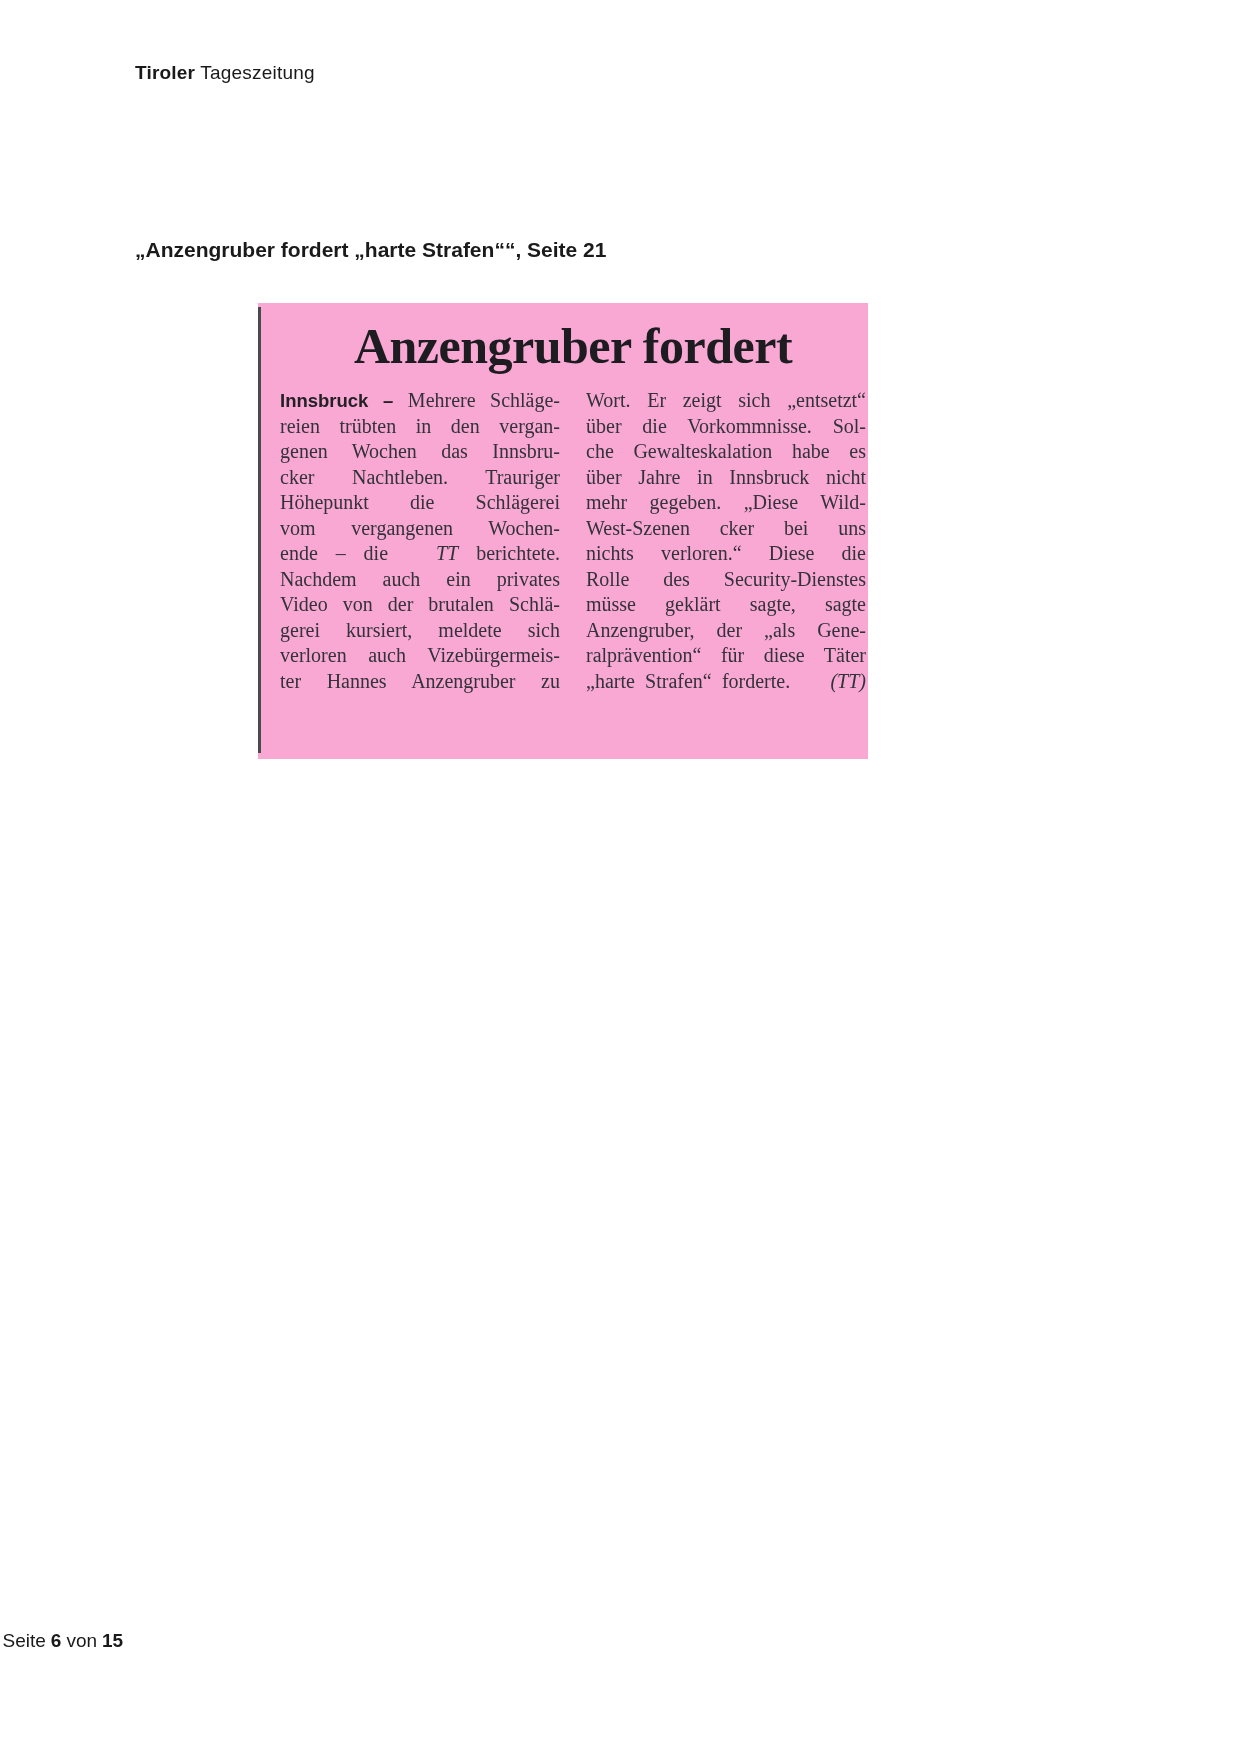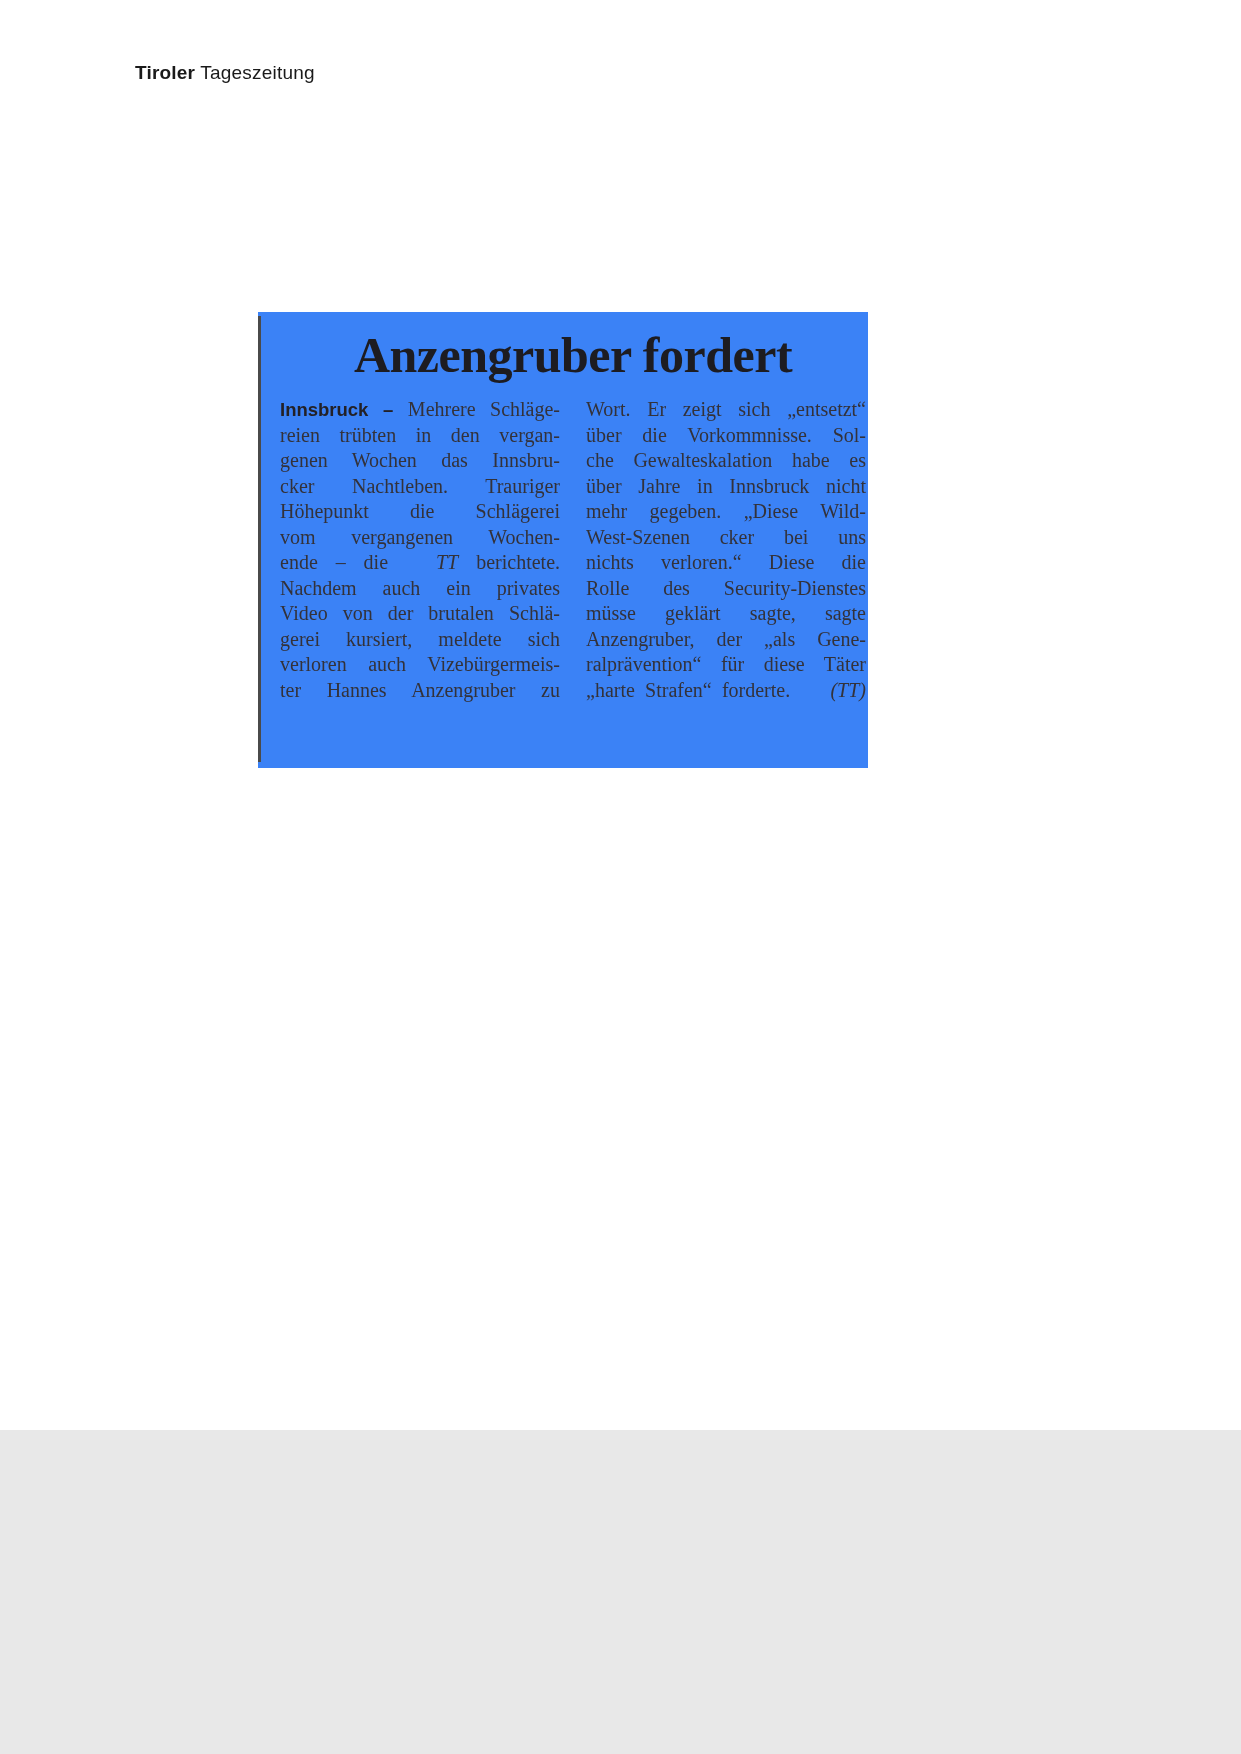--- a/index.html
+++ b/index.html
@@ -1,18 +1,18 @@
 <!DOCTYPE html>
 <html><head>
 <meta charset="utf-8">
 <style>
   html,body{margin:0;padding:0;background:#e8e8e8;}
   .page{
     position:relative;
-    width:1241px;height:1430px;
+    width:1241px;height:1754px;
     margin:0 auto;
     background:#ffffff;
     font-family:"Liberation Sans",sans-serif;
     color:#1a1a1a;
     overflow:hidden;
   }
   
   .brand{
     position:absolute;left:135px;top:62px;
     font-size:19px;letter-spacing:.2px;
@@ -20,23 +20,23 @@
   }
   .brand .bold{font-weight:bold;}
   
   .doc-title{
     position:absolute;left:135px;top:238px;
     font-size:21px;font-weight:bold;
     white-space:nowrap;
   }
   
   .clipping{
-    position:absolute;left:258px;top:312px;
+    position:absolute;left:258px;top:303px;
     width:610px;height:456px;
-    background:#3b82f6;
+    background:#f9a8d4;
   }
   .clip-rule{
     position:absolute;left:0;top:4px;
     width:3px;height:446px;
     background:#4a4a4a;
   }
   .clip-content{
     position:absolute;left:22px;top:0;
     width:586px;
     font-family:"Liberation Serif",serif;
@@ -87,20 +87,21 @@
 </head>
 <body>
 
 <div class="page">
 
   <div class="brand">
     <span class="bold">Tiroler</span>
     <span>Tageszeitung</span>
   </div>
 
+  <div class="doc-title">„Anzengruber fordert „harte Strafen““, Seite 21</div>
 
   <div class="clipping">
     <div class="clip-rule"></div>
     <div class="clip-content">
       <div class="headline">
         <div>Anzengruber fordert</div>
       </div>
       <div class="columns">
         <div class="col">
             <div class="news-line"><span class="b">Innsbruck – </span><span>Mehrere Schläge-</span></div>

